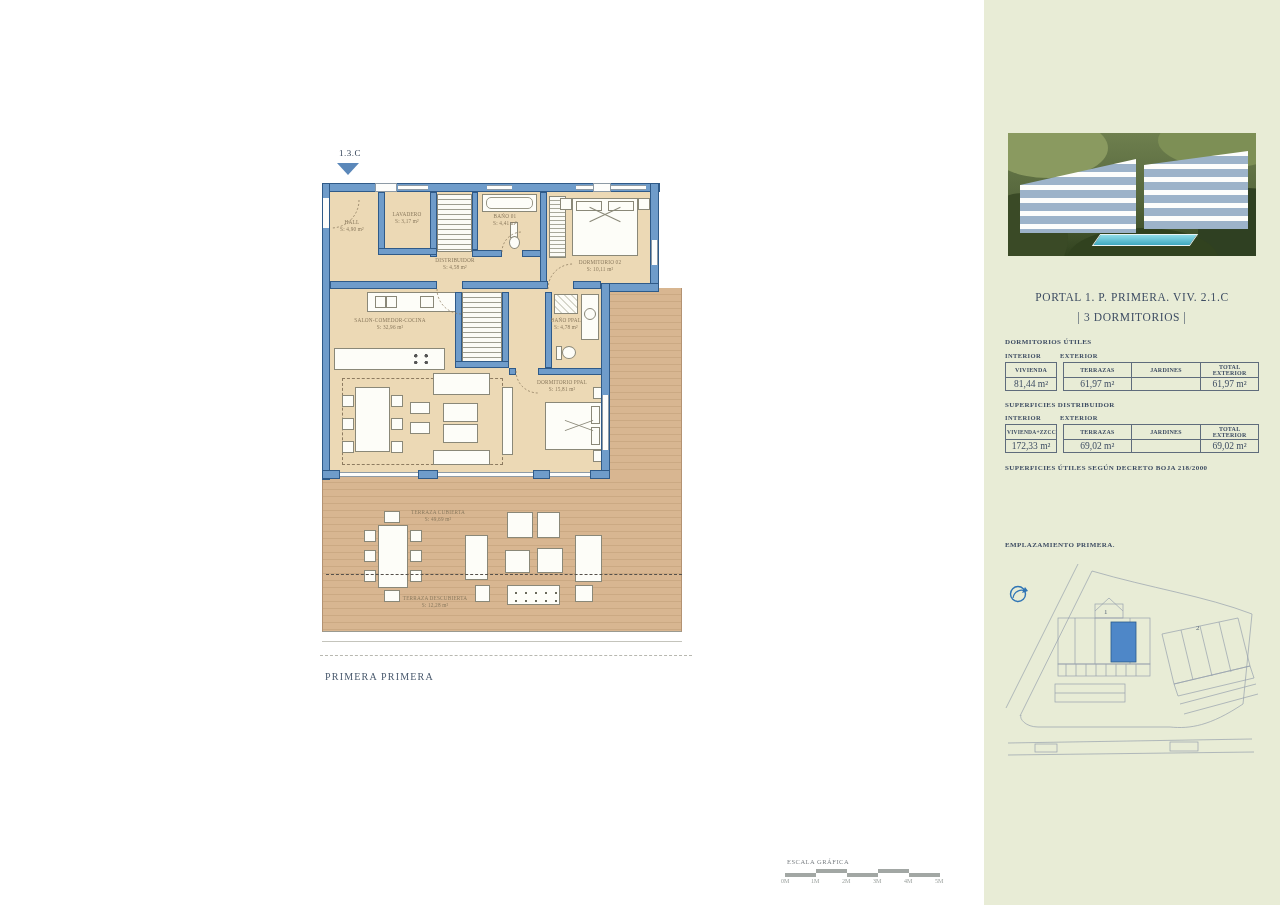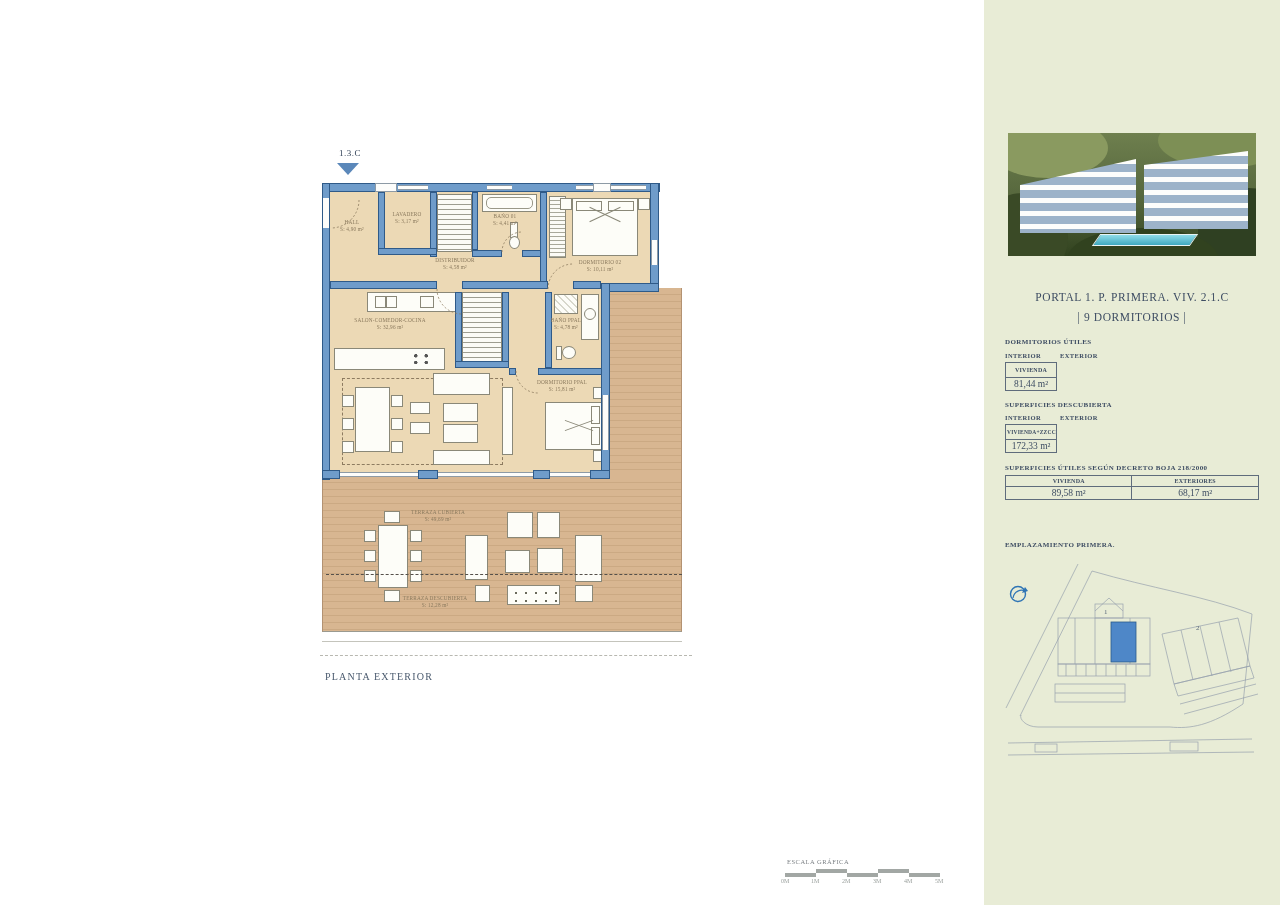--- a/index.html
+++ b/index.html
@@ -244,21 +244,21 @@
     <div class="rlabel" style="left:78px;top:360px;width:80px;">
       <div>TERRAZA CUBIERTA</div>
       <div>S: 49,69  m²</div>
     </div>
     <div class="rlabel" style="left:70px;top:446px;width:90px;">
       <div>TERRAZA DESCUBIERTA</div>
       <div>S: 12,28  m²</div>
     </div>
   </div>
 
-  <div class="caption">PLANTA EXTERIOR</div>
+  <div class="caption">PRIMERA PRIMERA</div>
 
   <div class="scalebar">
     <div class="sc-label">ESCALA GRÁFICA</div>
     <div class="sc-seg" style="left:2px;top:15px;"></div>
     <div class="sc-seg" style="left:33px;top:11px;"></div>
     <div class="sc-seg" style="left:64px;top:15px;"></div>
     <div class="sc-seg" style="left:95px;top:11px;"></div>
     <div class="sc-seg" style="left:126px;top:15px;"></div>
     <span class="sc-tick" style="left:-2px;">0M</span>
     <span class="sc-tick" style="left:28px;">1M</span>
@@ -276,60 +276,74 @@
       <div class="blob" style="left:-30px;top:60px;width:90px;height:90px;background:#3a4a26;"></div>
       <div class="blob" style="left:190px;top:55px;width:100px;height:90px;background:#2f4022;"></div>
       <div class="blob" style="left:60px;top:95px;width:150px;height:60px;background:#31421f;"></div>
       <div class="bldg" style="left:12px;top:26px;width:116px;height:74px;clip-path:polygon(0 35%,100% 0,100% 100%,0 100%);"></div>
       <div class="bldg" style="left:136px;top:18px;width:104px;height:78px;clip-path:polygon(0 18%,100% 0,100% 100%,0 100%);"></div>
       <div class="pool" style="left:88px;top:101px;width:98px;height:12px;transform:skewX(-35deg);"></div>
     </div>
 
     <div class="sb-title">
       <div>PORTAL 1. P. PRIMERA. VIV. 2.1.C</div>
-      <div>| 9 DORMITORIOS |</div>
+      <div>| 3 DORMITORIOS |</div>
     </div>
 
     <div class="sb-h" style="top:338px;">DORMITORIOS ÚTILES</div>
     <div class="sb-sub" style="left:21px;top:352px;">INTERIOR</div>
     <div class="sb-sub" style="left:76px;top:352px;">EXTERIOR</div>
     <div class="tblwrap" style="top:362px;">
       <div class="cellbox" style="width:52px;">
         <div class="h" style="border:none;border-bottom:1px solid #5f6c7c;height:15px;line-height:13px;">VIVIENDA</div>
         <div class="v" style="border:none;">81,44 m²</div>
       </div>
       <div class="spacer"></div>
-    </div>
-
-    <div class="sb-h" style="top:401px;">SUPERFICIES DESCUBIERTA</div>
+      <table class="tbl" style="width:196px;">
+        <tbody>
+            <tr>
+          <th class="h" style="width:68px;height:15px;">TERRAZAS</th>
+          <th class="h" style="width:70px;">JARDINES</th>
+          <th class="h" style="width:58px;">TOTAL EXTERIOR</th>
+        </tr>
+        <tr>
+          <td class="v">61,97 m²</td>
+          <td class="v"></td>
+          <td class="v">61,97 m²</td>
+        </tr>
+      </tbody>
+        </table>
+    </div>
+
+    <div class="sb-h" style="top:401px;">SUPERFICIES DISTRIBUIDOR</div>
     <div class="sb-sub" style="left:21px;top:414px;">INTERIOR</div>
     <div class="sb-sub" style="left:76px;top:414px;">EXTERIOR</div>
     <div class="tblwrap" style="top:424px;">
       <div class="cellbox" style="width:52px;">
         <div class="h" style="border:none;border-bottom:1px solid #5f6c7c;height:15px;line-height:13px;font-size:5.5px;">VIVIENDA+ZZCC</div>
         <div class="v" style="border:none;">172,33 m²</div>
       </div>
       <div class="spacer"></div>
-    </div>
-
-    <div class="sb-h" style="top:464px;">SUPERFICIES ÚTILES SEGÚN DECRETO BOJA 218/2000</div>
-    <div class="tblwrap" style="top:475px;">
-      <table class="tbl" style="width:254px;">
+      <table class="tbl" style="width:196px;">
         <tbody>
             <tr>
-          <th class="h" style="width:127px;height:11px;">VIVIENDA</th>
-          <th class="h" style="width:127px;">EXTERIORES</th>
+          <th class="h" style="width:68px;height:15px;">TERRAZAS</th>
+          <th class="h" style="width:70px;">JARDINES</th>
+          <th class="h" style="width:58px;">TOTAL EXTERIOR</th>
         </tr>
         <tr>
-          <td class="v">89,58 m²</td>
-          <td class="v">68,17 m²</td>
+          <td class="v">69,02 m²</td>
+          <td class="v"></td>
+          <td class="v">69,02 m²</td>
         </tr>
       </tbody>
         </table>
     </div>
+
+    <div class="sb-h" style="top:464px;">SUPERFICIES ÚTILES SEGÚN DECRETO BOJA 218/2000</div>
 
     <div class="sp-h">EMPLAZAMIENTO PRIMERA.</div>
 
     <svg width="264" height="212" style="position:absolute;left:16px;top:556px;">
       <g fill="none" stroke="#97a1ae" stroke-width="0.7">
         <path d="M6,152 L78,8"></path>
         <path d="M20,160 L92,15"></path>
         <path d="M92,15 C150,32 205,40 252,58"></path>
         <path d="M252,58 L243,148 C210,170 190,173 170,171 L38,171 C26,171 19,163 21,159"></path>
         <path d="M8,187 L252,183"></path>

